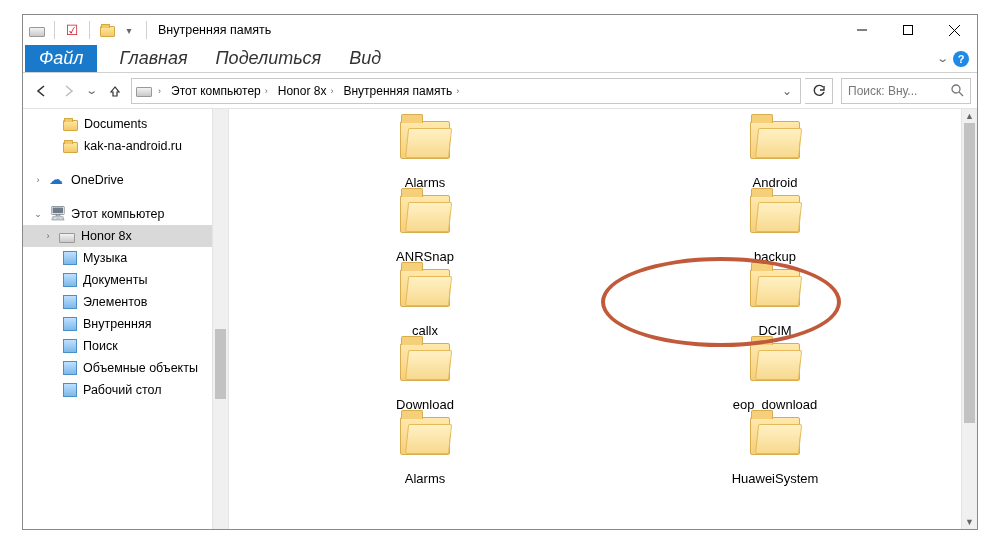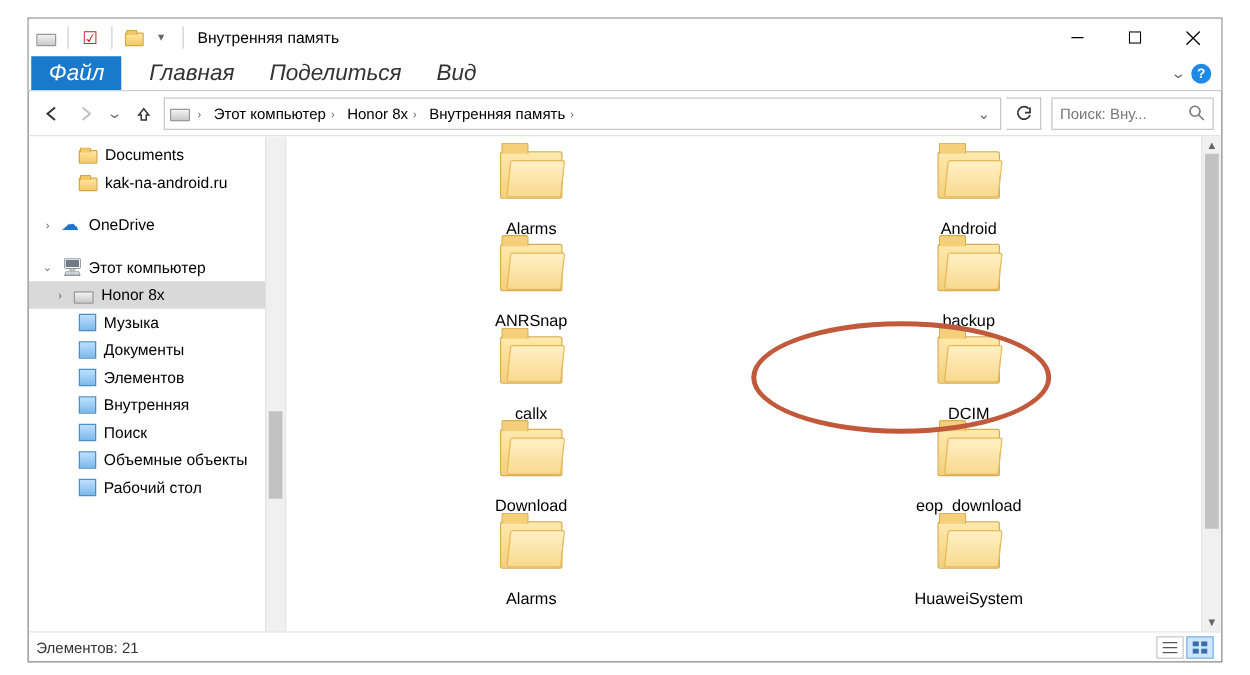--- a/index.html
+++ b/index.html
@@ -440,33 +440,14 @@
         </div>
       <div class="vscroll-f">
         <div class="arr up">▲</div>
         <div class="thumb"></div>
         <div class="arr dn">▼</div>
       </div>
       <div class="ellipse-annot" style="left:372px; top:148px; width:240px; height:90px;"></div>
     </div>
   </div>
 
-  <div class="statusbar">
-    <span>Элементов: 21</span>
-    <span class="sp"></span>
-    <div class="view-btn">
-      <svg width="12" height="10">
-          <line x1="0" y1="1" x2="12" y2="1" stroke="#555"></line>
-          <line x1="0" y1="5" x2="12" y2="5" stroke="#555"></line>
-          <line x1="0" y1="9" x2="12" y2="9" stroke="#555"></line>
-        </svg>
-    </div>
-    <div class="view-btn active">
-      <svg width="12" height="10">
-          <rect x="0" y="0" width="5" height="4" fill="#3a6ea5"></rect>
-          <rect x="7" y="0" width="5" height="4" fill="#3a6ea5"></rect>
-          <rect x="0" y="6" width="5" height="4" fill="#3a6ea5"></rect>
-          <rect x="7" y="6" width="5" height="4" fill="#3a6ea5"></rect>
-        </svg>
-    </div>
-  </div>
 
 </div>
 
 </body></html>

